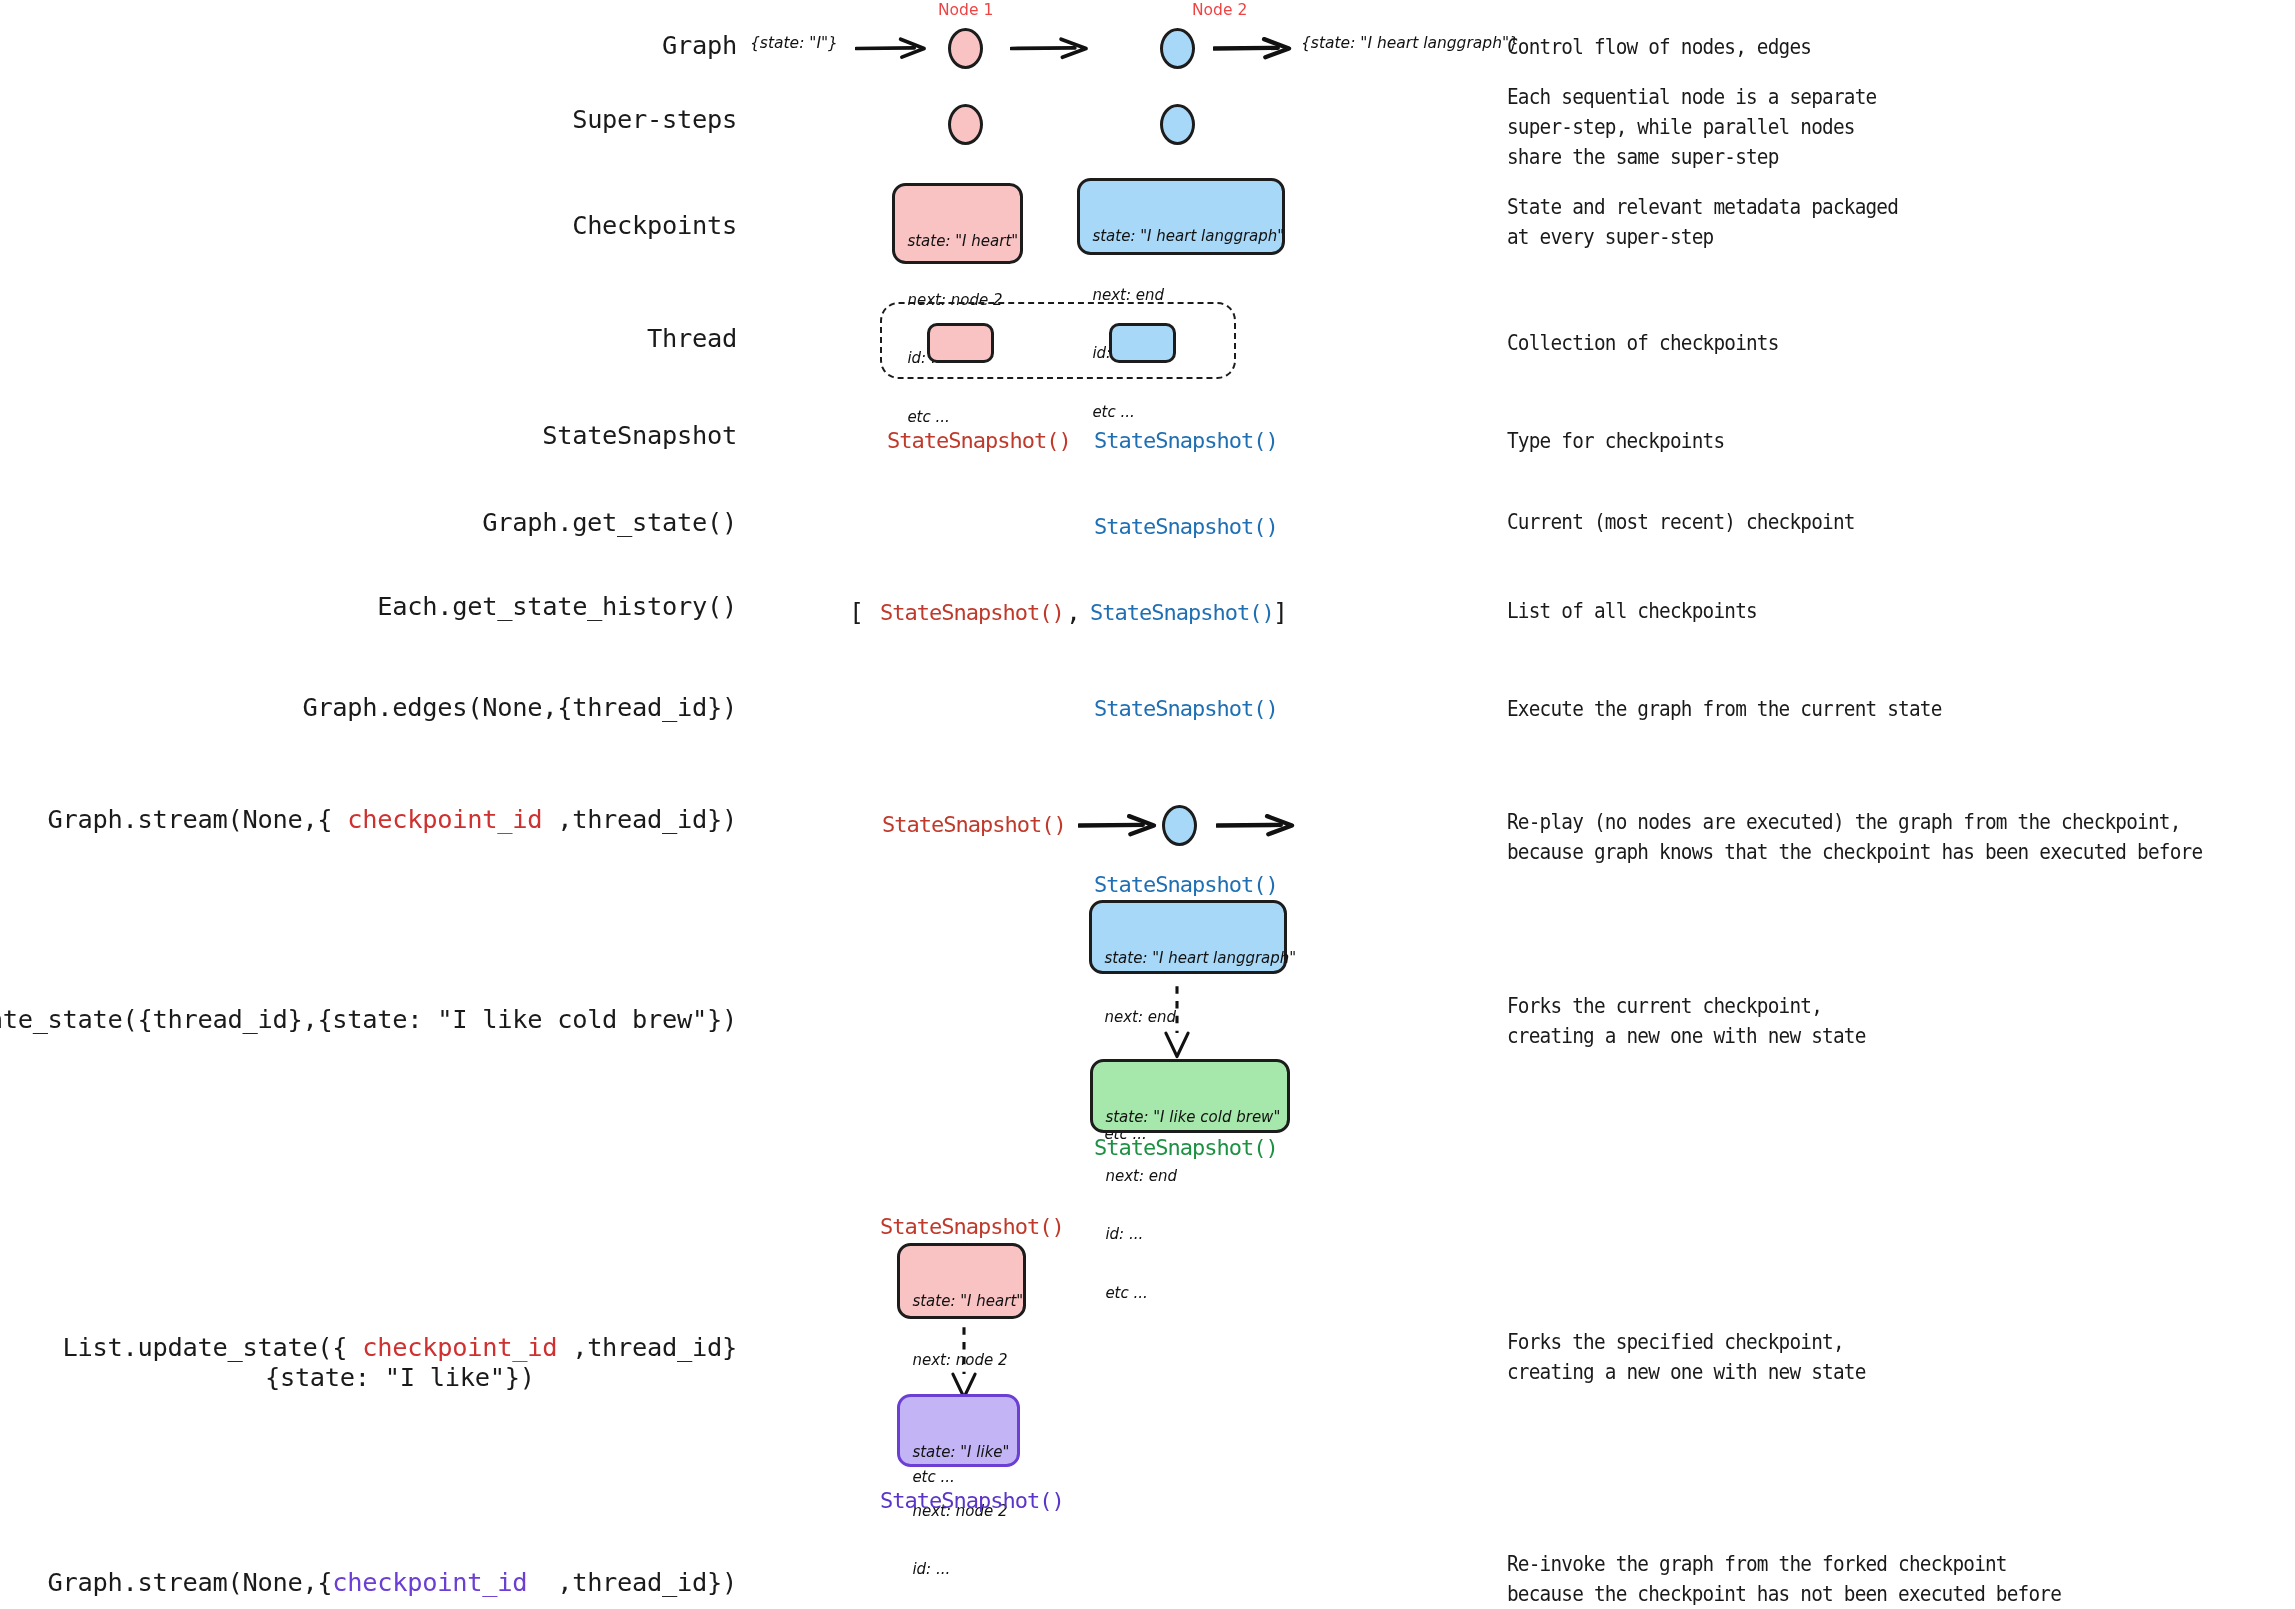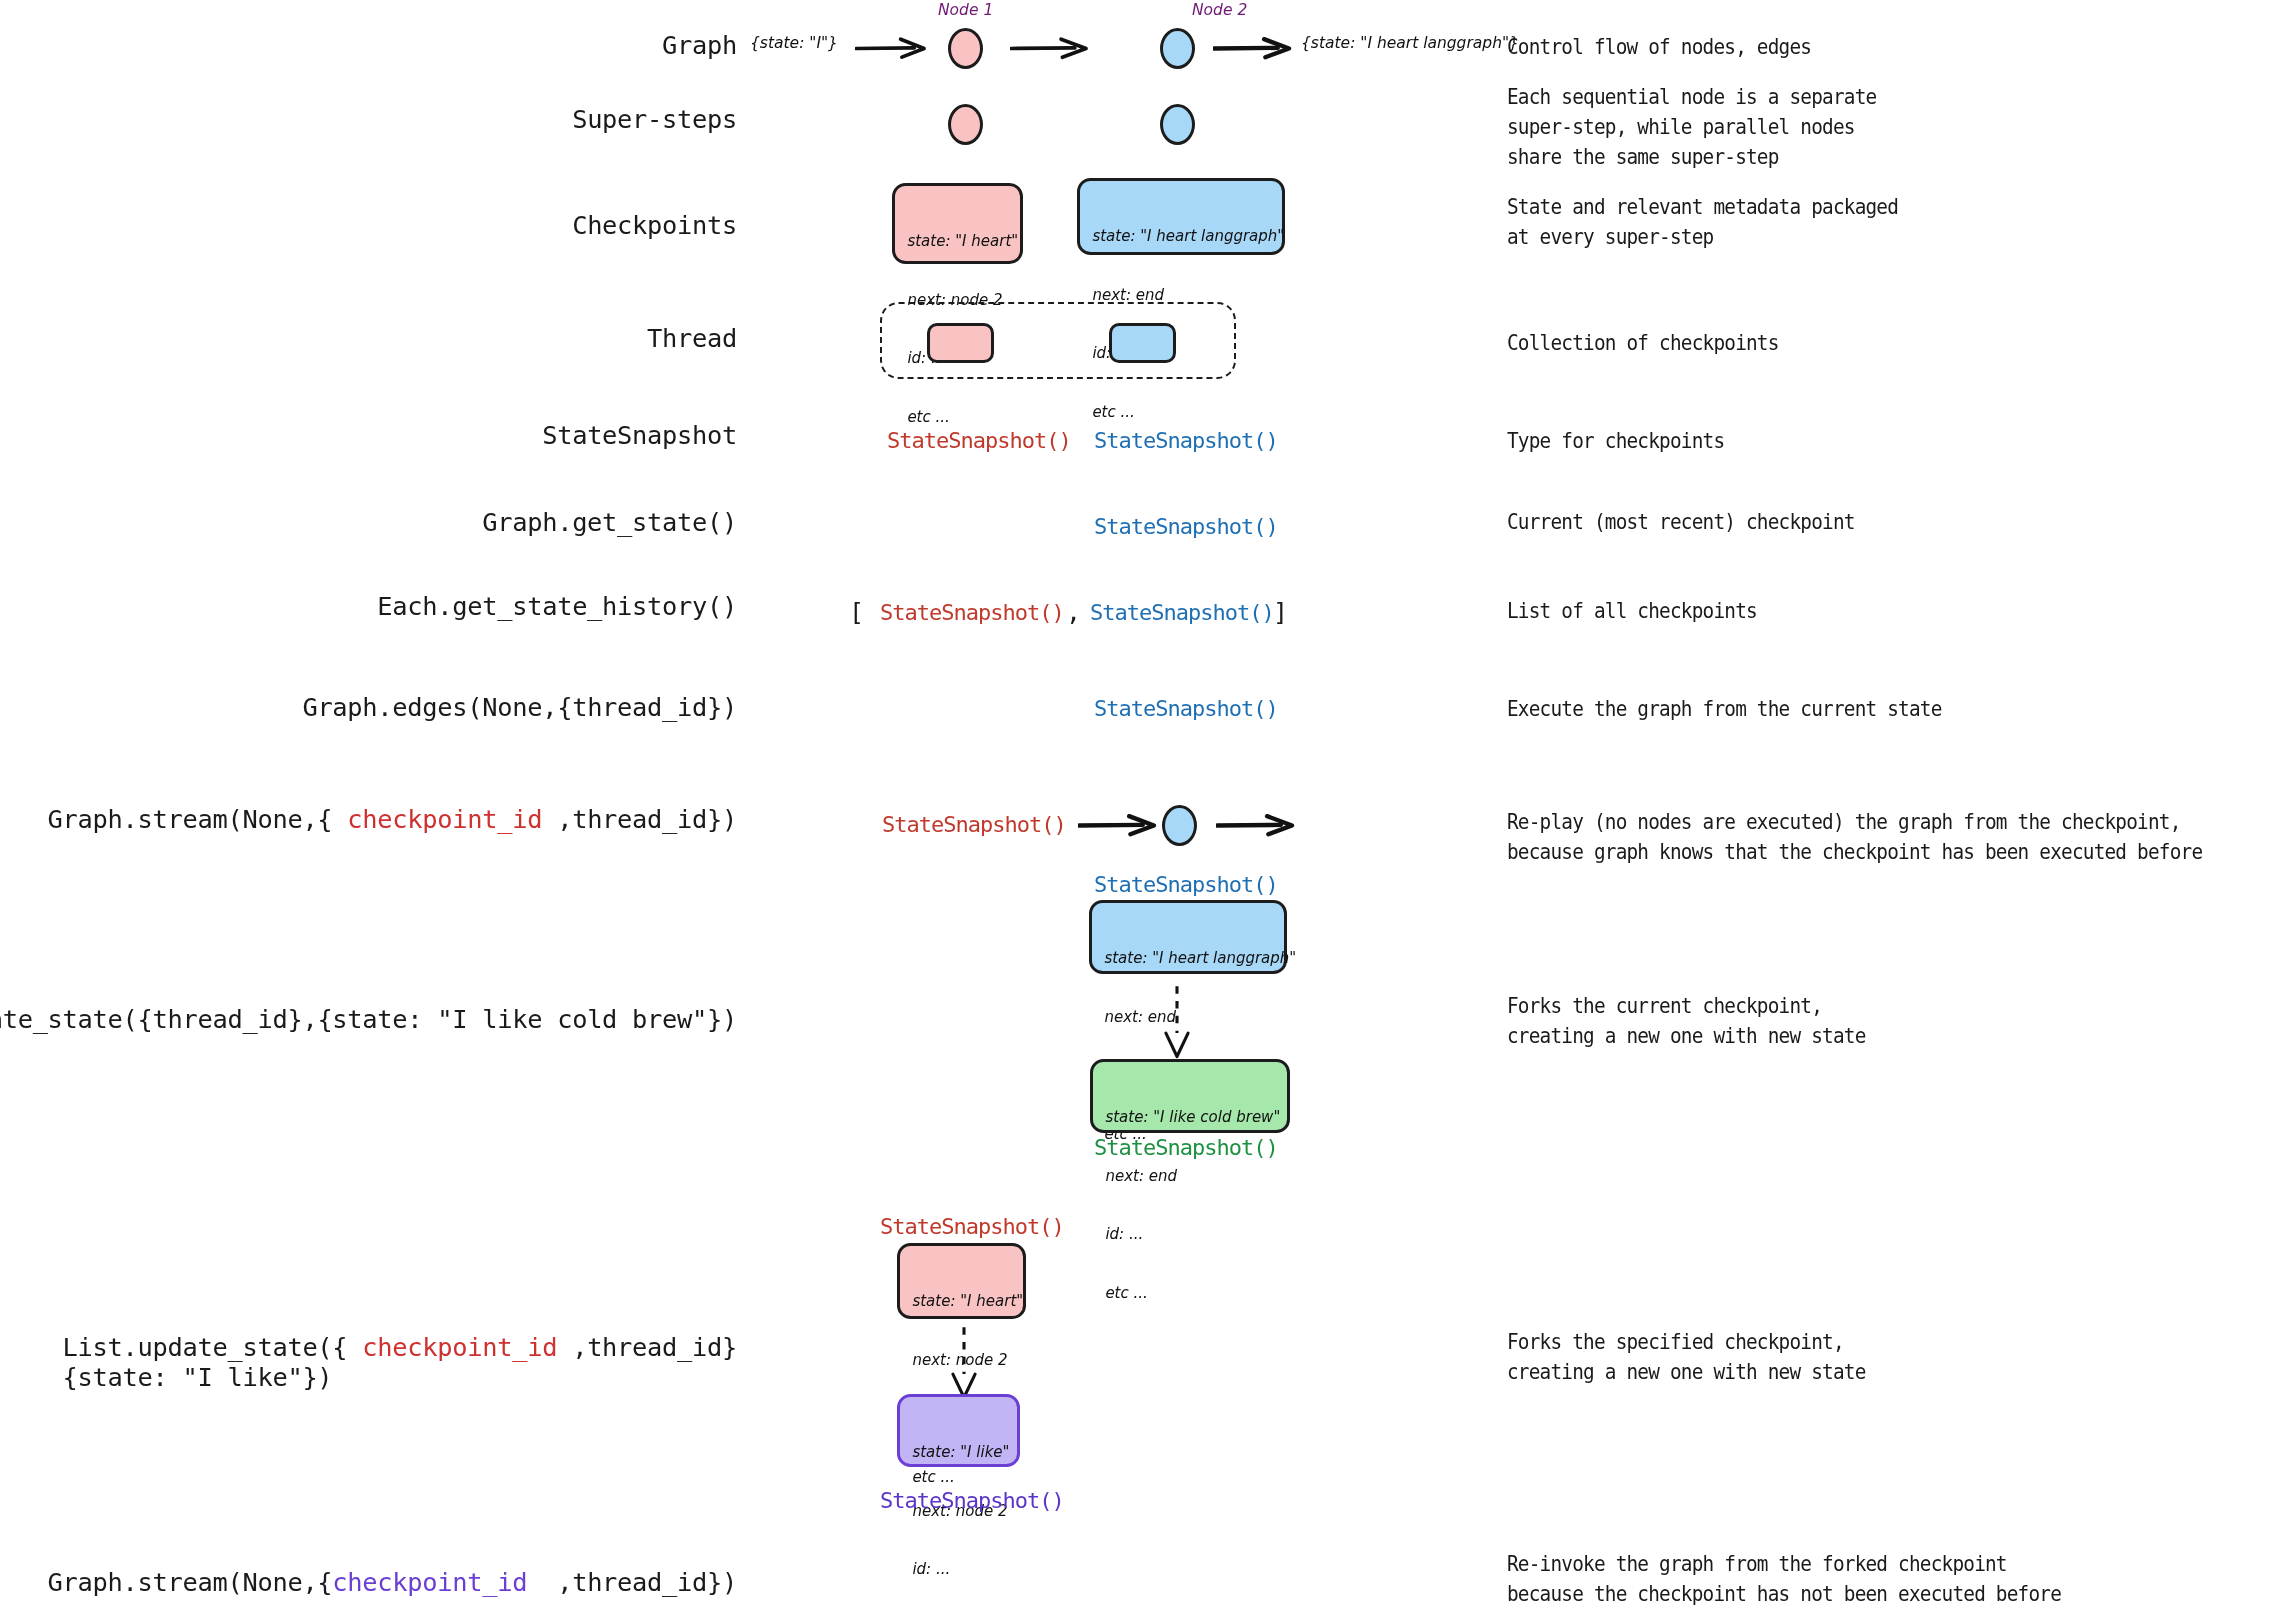--- a/index.html
+++ b/index.html
@@ -17,21 +17,21 @@
     background: #ffffff;
     overflow: hidden;
   }
   
   .abs { position: absolute; }
 
   
   .row-label {
     position: absolute;
     right: 0;
-    text-align: left;
+    text-align: center;
     white-space: pre;
     font-family: "DejaVu Sans Mono", monospace;
     font-size: 25.4px;
     color: #1a1a1a;
     line-height: 1.18;
     letter-spacing: -0.3px;
   }
   .label-col {
     position: absolute;
     left: 0;
@@ -63,22 +63,21 @@
     border: 3.1px solid #1c1c1c;
     box-sizing: border-box;
   }
   .node.pink { background: #f9c3c3; }
   .node.blue { background: #a8d8f8; }
 
   .node-caption {
     position: absolute;
     font-family: "DejaVu Sans", sans-serif;
     font-size: 15.5px;
-    color: #701a75;
-    font-style: italic;
+    color: #ef4444;
     white-space: nowrap;
   }
 
   
   .handwrite {
     position: absolute;
     font-family: "DejaVu Sans", sans-serif;
     font-size: 15.5px;
     color: #111;
     font-style: italic;

